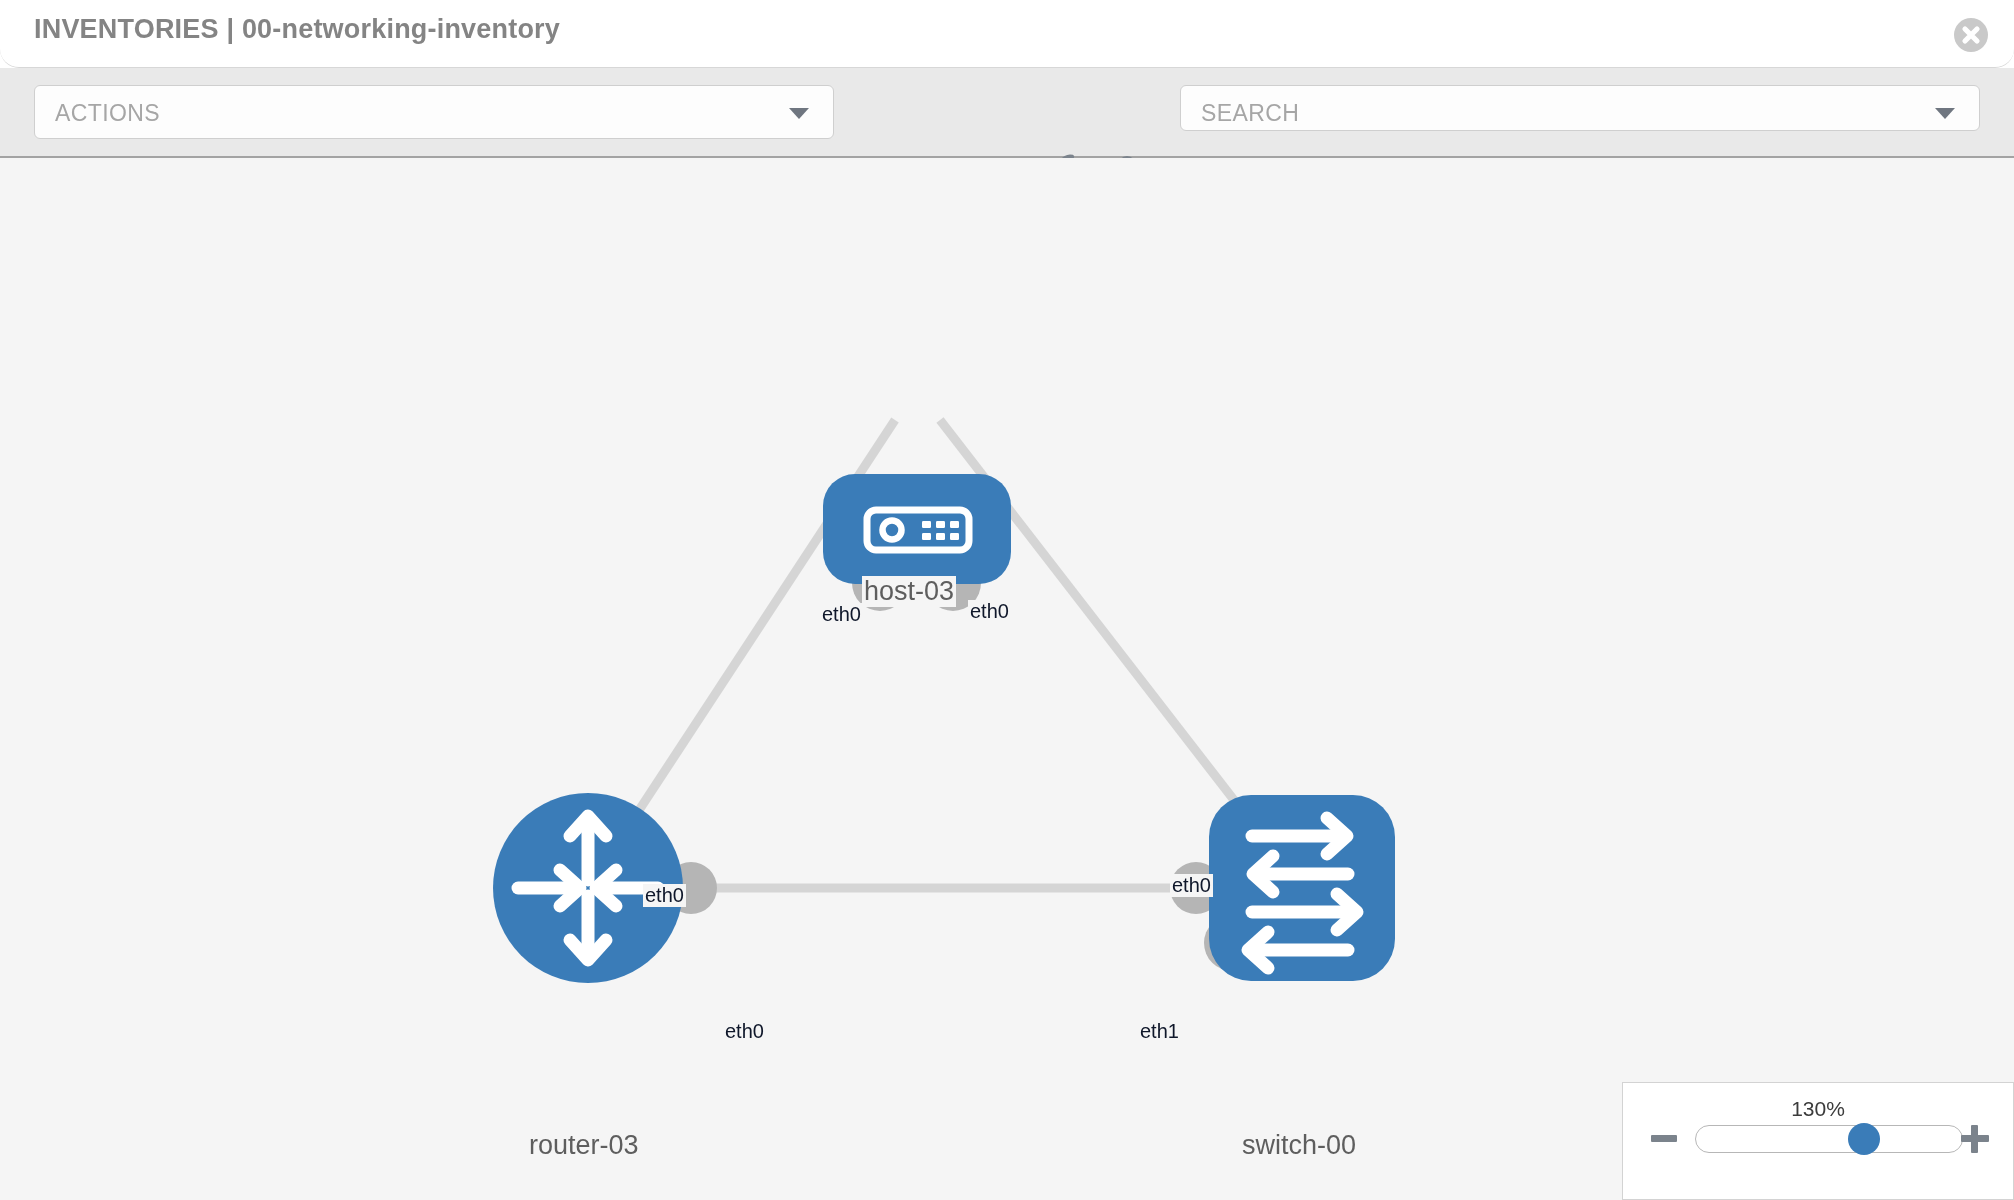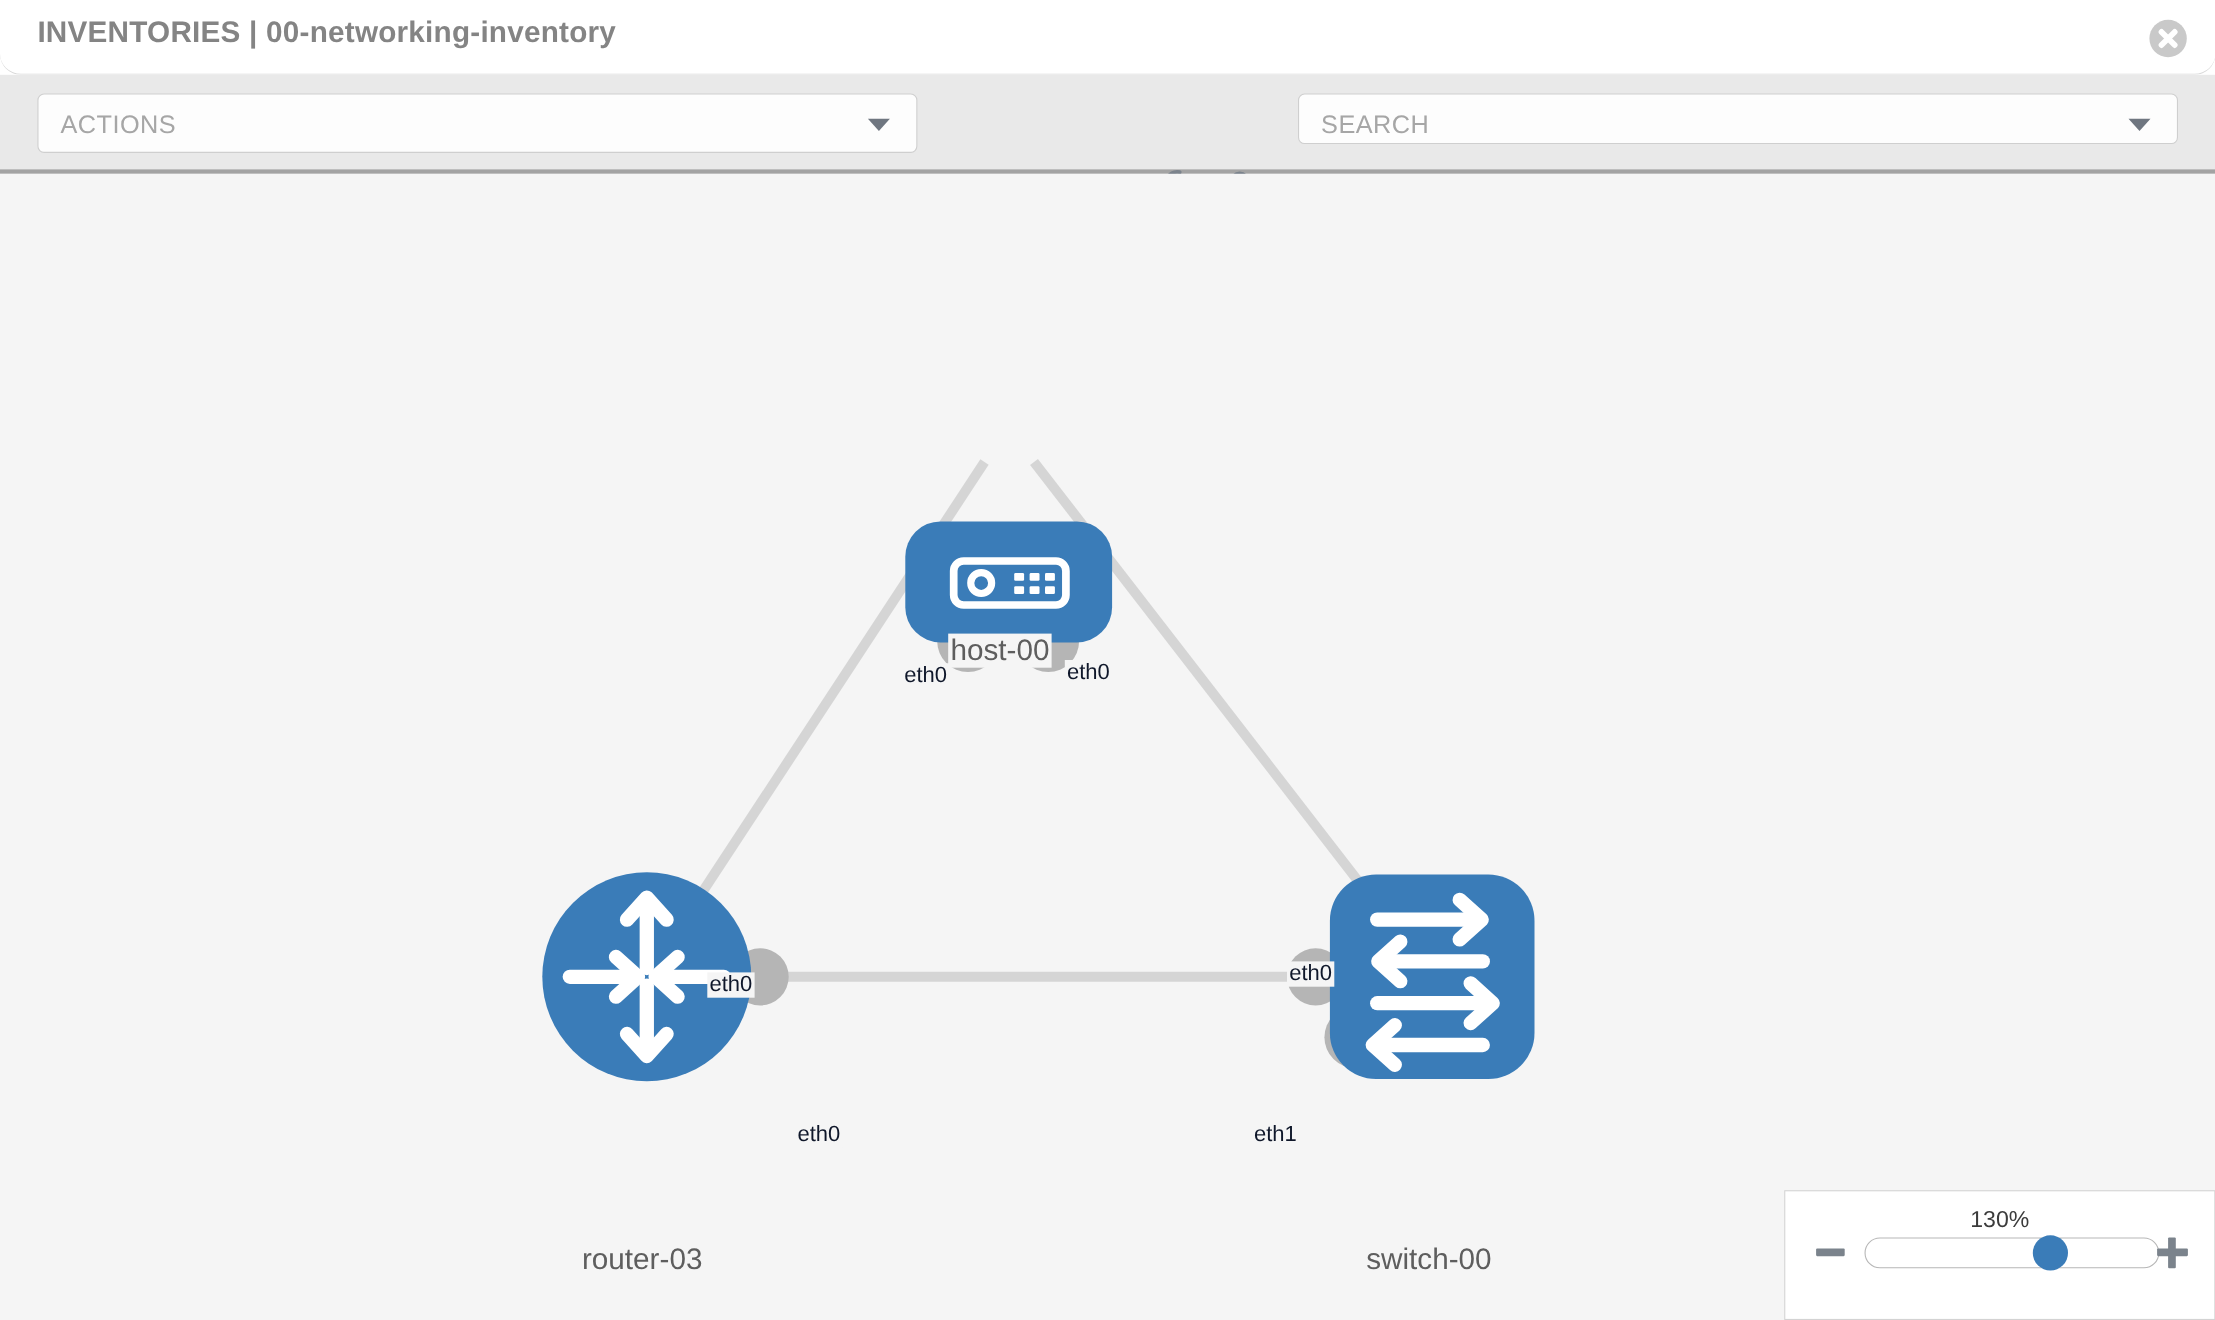--- a/index.html
+++ b/index.html
@@ -38,21 +38,21 @@
     background: #c9c9c9;
     cursor: pointer;
   }
   #close-btn svg { display:block; }
 
   
   #toolbar {
     position: absolute; left: 0; top: 68px;
     width: 2014px; height: 90px;
     background: #e9e9e9;
-    border-bottom: 4px solid #a3a3a3;
+    border-bottom: 2px solid #a3a3a3;
     box-sizing: border-box;
   }
   .field {
     position: absolute;
     background: #fdfdfd;
     border: 1px solid #cfcfcf;
     border-radius: 6px;
     box-sizing: border-box;
   }
   #actions-select {
@@ -265,21 +265,21 @@
 
           <path d="M1252 754 L1355 754"></path>
           <path d="M1337 736 L1357 754 L1337 772"></path>
 
           <path d="M1348 792 L1250 792"></path>
           <path d="M1268 774 L1248 792 L1268 810"></path>
         </g>
       </g>
     </svg>
 
-    <div class="node-label" style="left:862px; top:418px;">host-00</div>
+    <div class="node-label" style="left:862px; top:418px;">host-03</div>
     <div class="node-label" style="left:527px; top:972px;">router-03</div>
     <div class="node-label" style="left:1240px; top:972px;">switch-00</div>
 
     <div class="iface-label" style="left:820px; top:445px;">eth0</div>
     <div class="iface-label" style="left:968px; top:442px;">eth0</div>
     <div class="iface-label" style="left:643px; top:726px;">eth0</div>
     <div class="iface-label" style="left:1170px; top:716px;">eth0</div>
     <div class="iface-label" style="left:723px; top:862px;">eth0</div>
     <div class="iface-label" style="left:1098px; top:862px;">eth</div>
     <div class="iface-label" style="left:1100px; top:862px;padding-left:40px;">eth1</div>

